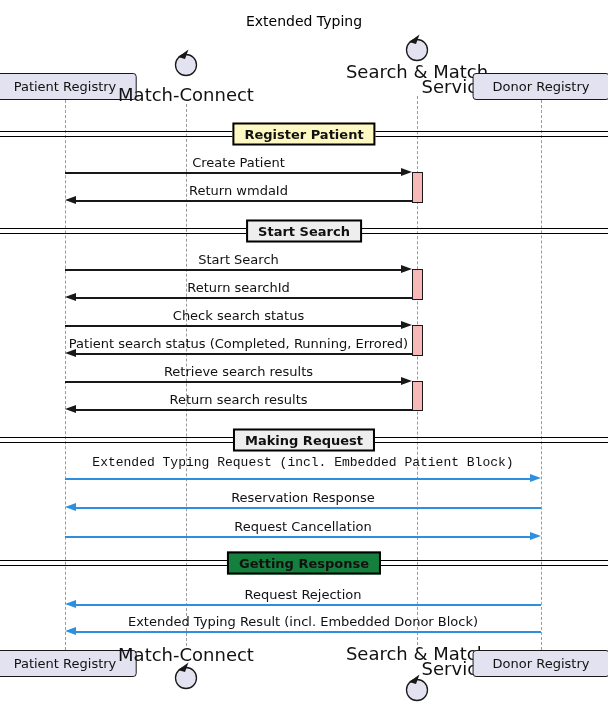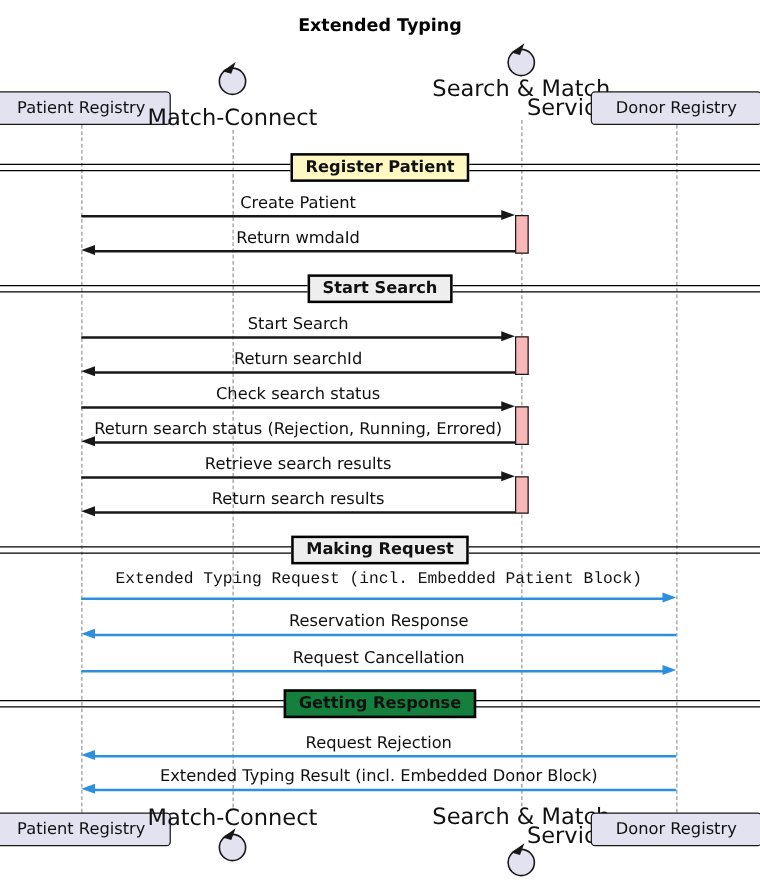--- a/index.html
+++ b/index.html
@@ -2,21 +2,21 @@
 <html><head>
 <meta charset="utf-8">
 <style>
   html,body { margin:0; padding:0; background:#ffffff; }
   #canvas {
     position:relative; width:608px; height:711px; background:#ffffff;
     font-family:"DejaVu Sans", sans-serif; color:#111; overflow:hidden;
   }
   .title {
     position:absolute; top:13px; left:0; right:0; text-align:center;
-    font-size:14px; font-weight:bold; color:#000;
+    font-size:14px; font-weight:normal; color:#000;
   }
   .lifeline { position:absolute; width:0; border-left:1px dashed #9a9a9a; z-index:0; }
   .pbox {
     position:absolute; transform:translateX(-50%);
     background:#E2E2F0; border:1px solid #181818; border-radius:3.5px;
     font-size:13px; padding:5px 19px; white-space:nowrap; text-align:center; z-index:2;
   }
   .clabel {
     position:absolute; transform:translateX(-50%);
     font-size:18px; line-height:15px; white-space:pre-line; text-align:right; z-index:2;
@@ -98,21 +98,21 @@
     <div class="arr arr-l" style="left: 65px; top: 196.2px; border-right-color: rgb(24, 24, 24);"></div>
     <div class="msg-label" style="left: 238.5px; top: 253px;">Start Search</div>
     <div class="msg-line" style="left: 65px; top: 269.4px; width: 337px; background: rgb(24, 24, 24);"></div>
     <div class="arr arr-r" style="left: 401px; top: 265.2px; border-left-color: rgb(24, 24, 24);"></div>
     <div class="msg-label" style="left: 238.5px; top: 281px;">Return searchId</div>
     <div class="msg-line" style="left: 75px; top: 297.4px; width: 337px; background: rgb(24, 24, 24);"></div>
     <div class="arr arr-l" style="left: 65px; top: 293.2px; border-right-color: rgb(24, 24, 24);"></div>
     <div class="msg-label" style="left: 238.5px; top: 309px;">Check search status</div>
     <div class="msg-line" style="left: 65px; top: 325.4px; width: 337px; background: rgb(24, 24, 24);"></div>
     <div class="arr arr-r" style="left: 401px; top: 321.2px; border-left-color: rgb(24, 24, 24);"></div>
-    <div class="msg-label" style="left: 238.5px; top: 337px;">Return search status (Rejection, Running, Errored)</div>
+    <div class="msg-label" style="left: 238.5px; top: 337px;">Patient search status (Completed, Running, Errored)</div>
     <div class="msg-line" style="left: 75px; top: 353.4px; width: 337px; background: rgb(24, 24, 24);"></div>
     <div class="arr arr-l" style="left: 65px; top: 349.2px; border-right-color: rgb(24, 24, 24);"></div>
     <div class="msg-label" style="left: 238.5px; top: 365px;">Retrieve search results</div>
     <div class="msg-line" style="left: 65px; top: 381.4px; width: 337px; background: rgb(24, 24, 24);"></div>
     <div class="arr arr-r" style="left: 401px; top: 377.2px; border-left-color: rgb(24, 24, 24);"></div>
     <div class="msg-label" style="left: 238.5px; top: 393px;">Return search results</div>
     <div class="msg-line" style="left: 75px; top: 409.4px; width: 337px; background: rgb(24, 24, 24);"></div>
     <div class="arr arr-l" style="left: 65px; top: 405.2px; border-right-color: rgb(24, 24, 24);"></div>
     <div class="msg-label" style="left: 303px; top: 456px; font-family: Liberation Mono, monospace;">Extended Typing Request (incl. Embedded Patient Block)</div>
     <div class="msg-line" style="left: 65px; top: 478.4px; width: 466px; background: rgb(45, 143, 224);"></div>

